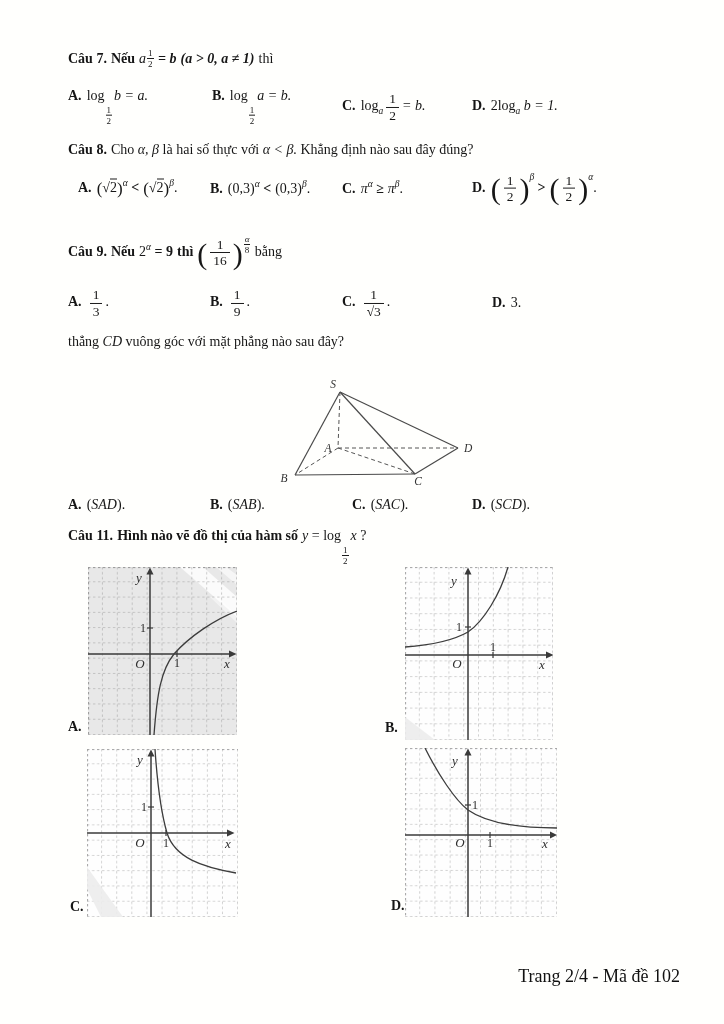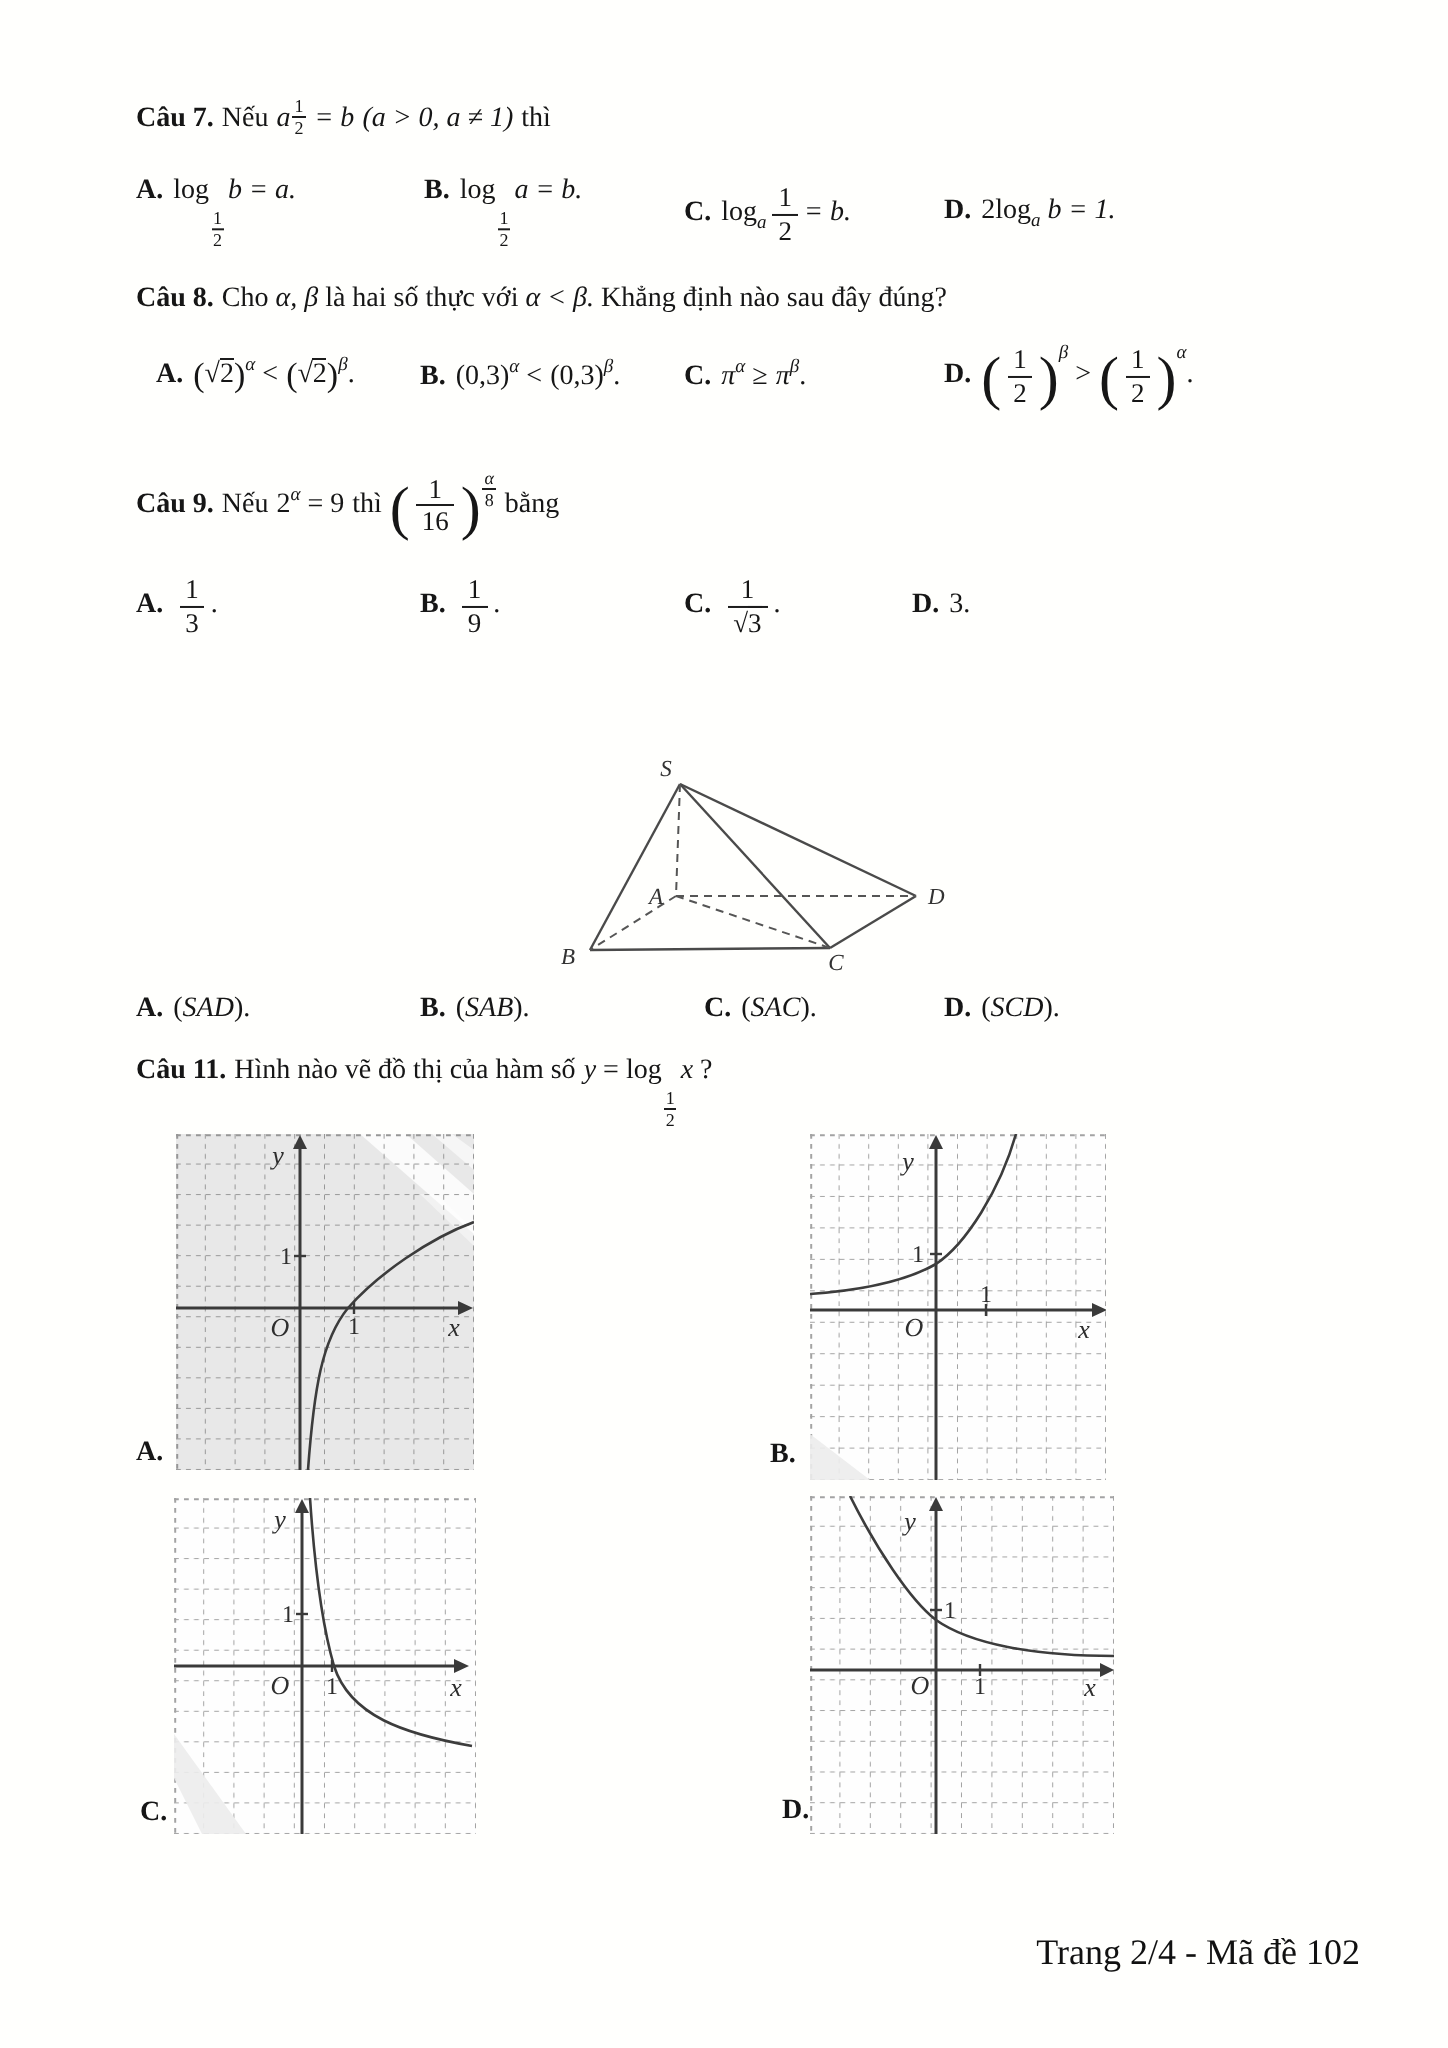--- a/index.html
+++ b/index.html
@@ -3,21 +3,21 @@
 <meta charset="utf-8">
 <style>
   html,body { margin:0; padding:0; background:#ffffff; }
   .page {
     position:relative; width:724px; height:1024px; background:#fffffd;
     font-family:"Liberation Serif","DejaVu Serif",serif; color:#161616;
     font-size:14px; overflow:hidden;
   }
   .q { position:absolute; left:68px; width:598px; line-height:1.45; }
   .qlabel { font-weight:bold; margin-right:4px; }
-  .w { margin-right:4px; }
+  .w { margin-right:4px;font-weight:bold; }
   .mi { font-style:italic; }
   .justify-line { text-align:justify; text-align-last:justify; }
 
   .optrow { position:absolute; left:68px; width:600px; }
   .opt { position:absolute; top:50%; transform:translateY(-50%); white-space:nowrap; }
   .lbl { font-weight:bold; margin-right:5px; }
 
   
   .frac { display:inline-flex; flex-direction:column; align-items:center;
           vertical-align:middle; line-height:1.15; margin:0 3px; font-size:13.5px; }
@@ -112,24 +112,25 @@
           <span class="den">3</span>
         </span><span>.</span></span>
     <span class="opt" style="left:142px"><b class="lbl">B.</b><span class="frac">
           <span>1</span>
           <span class="den">9</span>
         </span><span>.</span></span>
     <span class="opt" style="left:274px"><b class="lbl">C.</b><span class="frac">
           <span>1</span>
           <span class="den"><span>√</span><span class="radtop">3</span></span>
         </span><span>.</span></span>
-    <span class="opt" style="left:388px"><b class="lbl">D.</b><span>3.</span></span>
+    <span class="opt" style="left:424px"><b class="lbl">D.</b><span>3.</span></span>
   </div>
 
   <div class="q" style="top:332px">
+    <div><span>thẳng </span><span class="mi">CD</span><span> vuông góc với mặt phẳng nào sau đây?</span></div>
   </div>
 
   <div class="figure" style="left:270px;top:378px;width:210px;height:114px">
     <svg width="210" height="114" viewBox="0 0 210 114">
       <g stroke="#4a4a4a" stroke-width="1.2" fill="none">
         <line x1="70" y1="14" x2="25" y2="97"></line>
         <line x1="70" y1="14" x2="145" y2="96"></line>
         <line x1="70" y1="14" x2="188" y2="70"></line>
         <line x1="25" y1="97" x2="145" y2="96"></line>
         <line x1="145" y1="96" x2="188" y2="70"></line>

